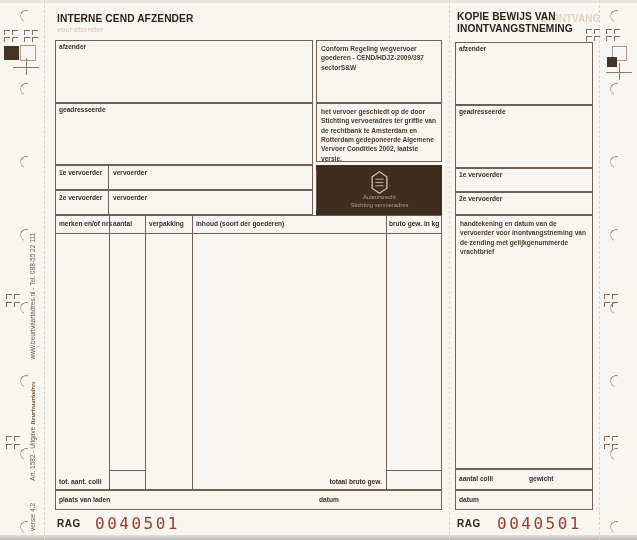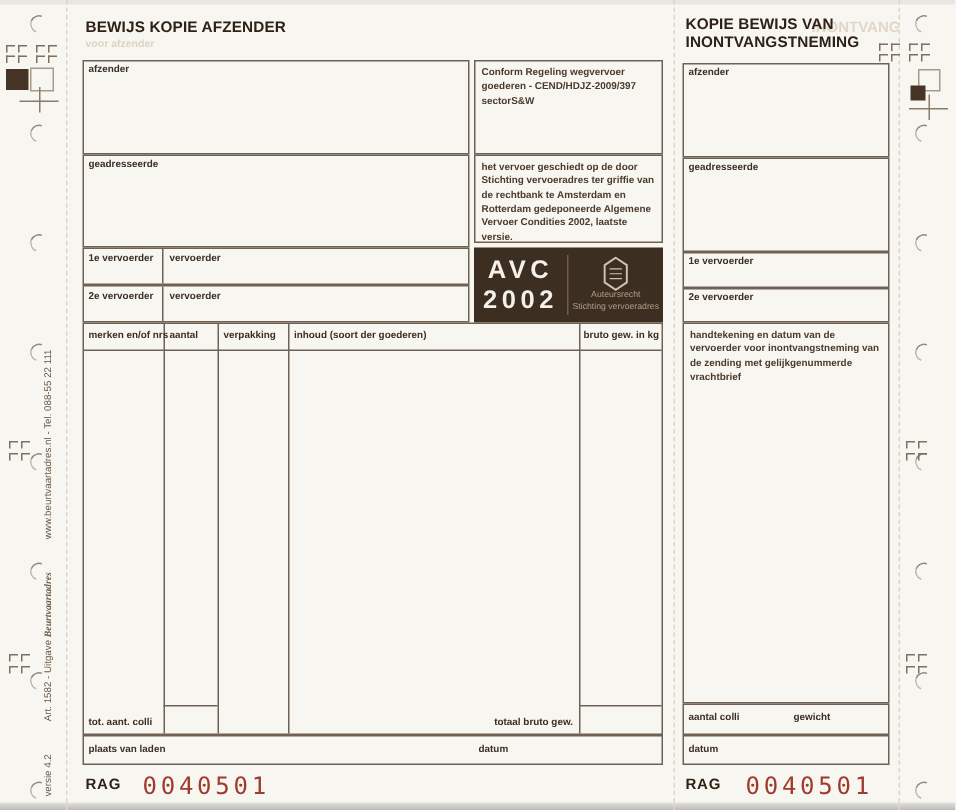--- a/index.html
+++ b/index.html
@@ -110,42 +110,38 @@
 <div class="abs tick" style="left:612px;top:444px;"></div>
 
 <div class="abs" style="left:29px;top:531px;">
   <div class="vtext">
     <span>versie 4.2</span>
     <span><span>Art. 1582 - Uitgave</span>&nbsp;<span class="brand">Beurtvaartadres</span></span>
     <span>www.beurtvaartadres.nl - Tel. 088-55 22 111</span>
   </div>
 </div>
 
-<div class="abs title" style="left:57px;top:13px;">BEWIJS KOPIE AFZENDER</div>
+<div class="abs title" style="left:57px;top:13px;">INTERNE CEND AFZENDER</div>
 <div class="abs faint" style="left:57px;top:26px;">voor afzender</div>
 
 <div class="abs box" style="left:55px;top:40px;width:258px;height:63px;">
   <div class="lbl" style="padding:2px 3px;">afzender</div>
 </div>
 <div class="abs box" style="left:55px;top:103px;width:258px;height:62px;">
   <div class="lbl" style="padding:2px 3px;">geadresseerde</div>
 </div>
 
 <div class="abs box" style="left:316px;top:40px;width:126px;height:63px;">
   <div class="note" style="padding:3px 4px;">Conform Regeling wegvervoer goederen - CEND/HDJZ-2009/397 sectorS&amp;W</div>
 </div>
 <div class="abs box" style="left:316px;top:103px;width:126px;height:59px;">
   <div class="note" style="padding:3px 4px;">het vervoer geschiedt op de door Stichting vervoeradres ter griffie van de rechtbank te Amsterdam en Rotterdam gedeponeerde Algemene Vervoer Condities 2002, laatste versie.</div>
 </div>
 
 <div class="abs avc" style="left:316px;top:165px;width:126px;height:50px;">
-  <div class="avc-left">
-    <div class="avc-big">AVC</div>
-    <div class="avc-big">2002</div>
-  </div>
   <div class="avc-div"></div>
   <div class="avc-right">
     <svg width="17" height="23" viewBox="0 0 20 28">
       <polygon points="10,1 19,7 19,21 10,27 1,21 1,7" fill="none" stroke="#cfc2ae" stroke-width="1.6"></polygon>
       <line x1="5" y1="10" x2="15" y2="10" stroke="#cfc2ae" stroke-width="1"></line>
       <line x1="5" y1="14" x2="15" y2="14" stroke="#cfc2ae" stroke-width="1"></line>
       <line x1="5" y1="18" x2="15" y2="18" stroke="#cfc2ae" stroke-width="1"></line>
     </svg>
     <div class="avc-copy">
       <div>Auteursrecht</div>

